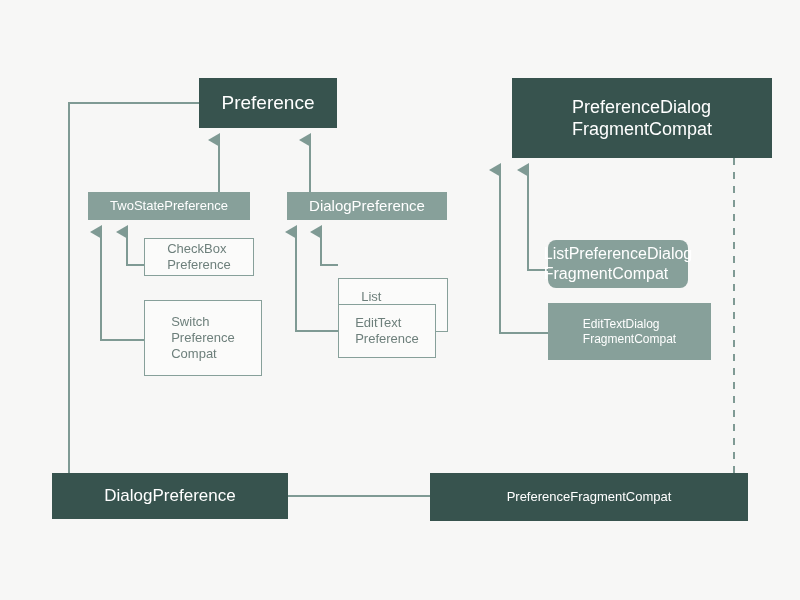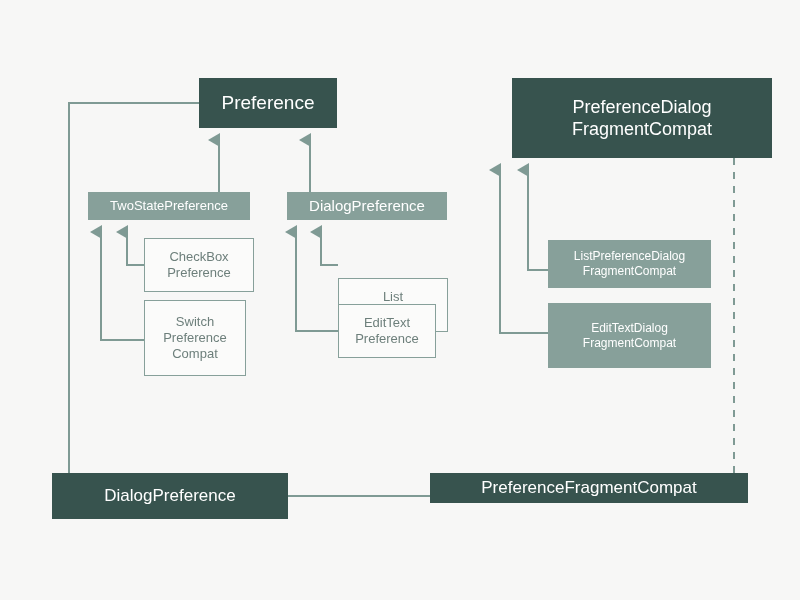--- a/index.html
+++ b/index.html
@@ -24,21 +24,21 @@
     top: 0;
     width: 800px;
     height: 600px;
   }
   .node {
     position: absolute;
     box-sizing: border-box;
     display: flex;
     align-items: center;
     justify-content: center;
-    text-align: center;
+    text-align: left;
     line-height: 1.25;
     white-space: pre-line;
     z-index: 2;
   }
   .node-dark {
     background: #37534e;
     color: #ffffff;
   }
   .node-mid {
     background: #87a09a;
@@ -90,36 +90,36 @@
 
   <div class="node node-dark" style="left:199px; top:78px; width:138px; height:50px; font-size:19px;">Preference</div>
 
   <div class="node node-dark" style="left:488px; top:78px; width:260px; height:80px; font-size:18px;margin-left:24px;">PreferenceDialog
 FragmentCompat</div>
 
   <div class="node node-mid" style="left:88px; top:192px; width:162px; height:28px; font-size:13px;">TwoStatePreference</div>
 
   <div class="node node-mid" style="left:287px; top:192px; width:160px; height:28px; font-size:15px;">DialogPreference</div>
 
-  <div class="node node-outline" style="left:144px; top:238px; width:110px; height:54px; font-size:13px;">CheckBox
+  <div class="node node-outline" style="left:144px; top:238px; width:110px; height:38px; font-size:13px;">CheckBox
 Preference</div>
 
-  <div class="node node-outline" style="left:144px; top:300px; width:102px; height:76px; font-size:13px;">Switch
+  <div class="node node-outline" style="left:144px; top:300px; width:118px; height:76px; font-size:13px;">Switch
 Preference
 Compat</div>
 
   <div class="node node-outline" style="left:338px; top:238px; width:110px; height:54px; font-size:13px;margin-top:40px;">List
 Preference</div>
 
   <div class="node node-outline" style="left:338px; top:304px; width:98px; height:54px; font-size:13px;">EditText
 Preference</div>
 
-  <div class="node node-mid" style="left:548px; top:240px; width:163px; height:48px; font-size:12px;">ListPreferenceDialog
+  <div class="node node-mid" style="left:548px; top:240px; width:140px; height:48px; font-size:16px;border-radius:8px;">ListPreferenceDialog
 FragmentCompat</div>
 
-  <div class="node node-mid" style="left:548px; top:303px; width:163px; height:65px; font-size:12px;">EditTextDialog
+  <div class="node node-mid" style="left:548px; top:303px; width:163px; height:57px; font-size:12px;">EditTextDialog
 FragmentCompat</div>
 
   <div class="node node-dark" style="left:52px; top:473px; width:236px; height:46px; font-size:17px;">DialogPreference</div>
 
-  <div class="node node-dark" style="left:430px; top:473px; width:318px; height:30px; font-size:17px;">PreferenceFragmentCompat</div>
+  <div class="node node-dark" style="left:430px; top:473px; width:318px; height:48px; font-size:13px;">PreferenceFragmentCompat</div>
 
 </div>
 
 </body></html>

